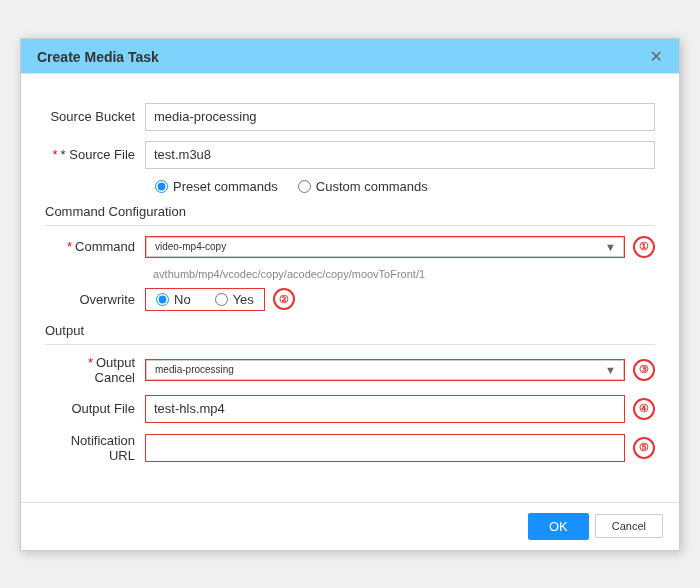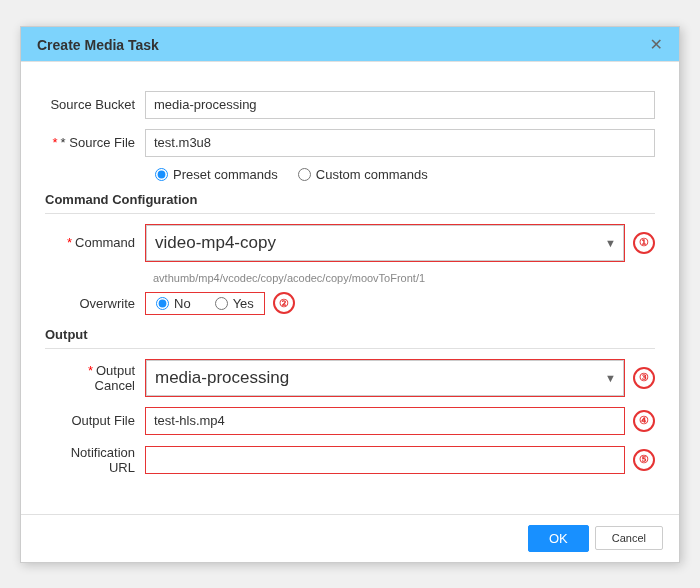--- a/index.html
+++ b/index.html
@@ -83,39 +83,39 @@
       align-items: center;
       gap: 5px;
       cursor: pointer;
     }
     .radio-item input[type="radio"] {
       accent-color: #1890ff;
       cursor: pointer;
     }
     .section-title {
       font-size: 13px;
-      font-weight: bold;
+      font-weight: normal;
       color: #333;
       margin: 8px 0 10px 0;
       padding-bottom: 6px;
       border-bottom: 1px solid #e0e0e0;
     }
     .command-config {
       margin-bottom: 12px;
     }
     .select-wrapper {
       position: relative;
       flex: 1;
     }
     .form-select {
       width: 100%;
-      height: 36px;
+      height: 20px;
       border: 1px solid #ccc;
       padding: 0 24px 0 8px;
-      font-size: 17px;
+      font-size: 10px;
       color: #333;
       appearance: none;
       background: #fff;
       cursor: pointer;
       outline: none;
     }
     .select-arrow {
       position: absolute;
       right: 8px;
       top: 50%;

